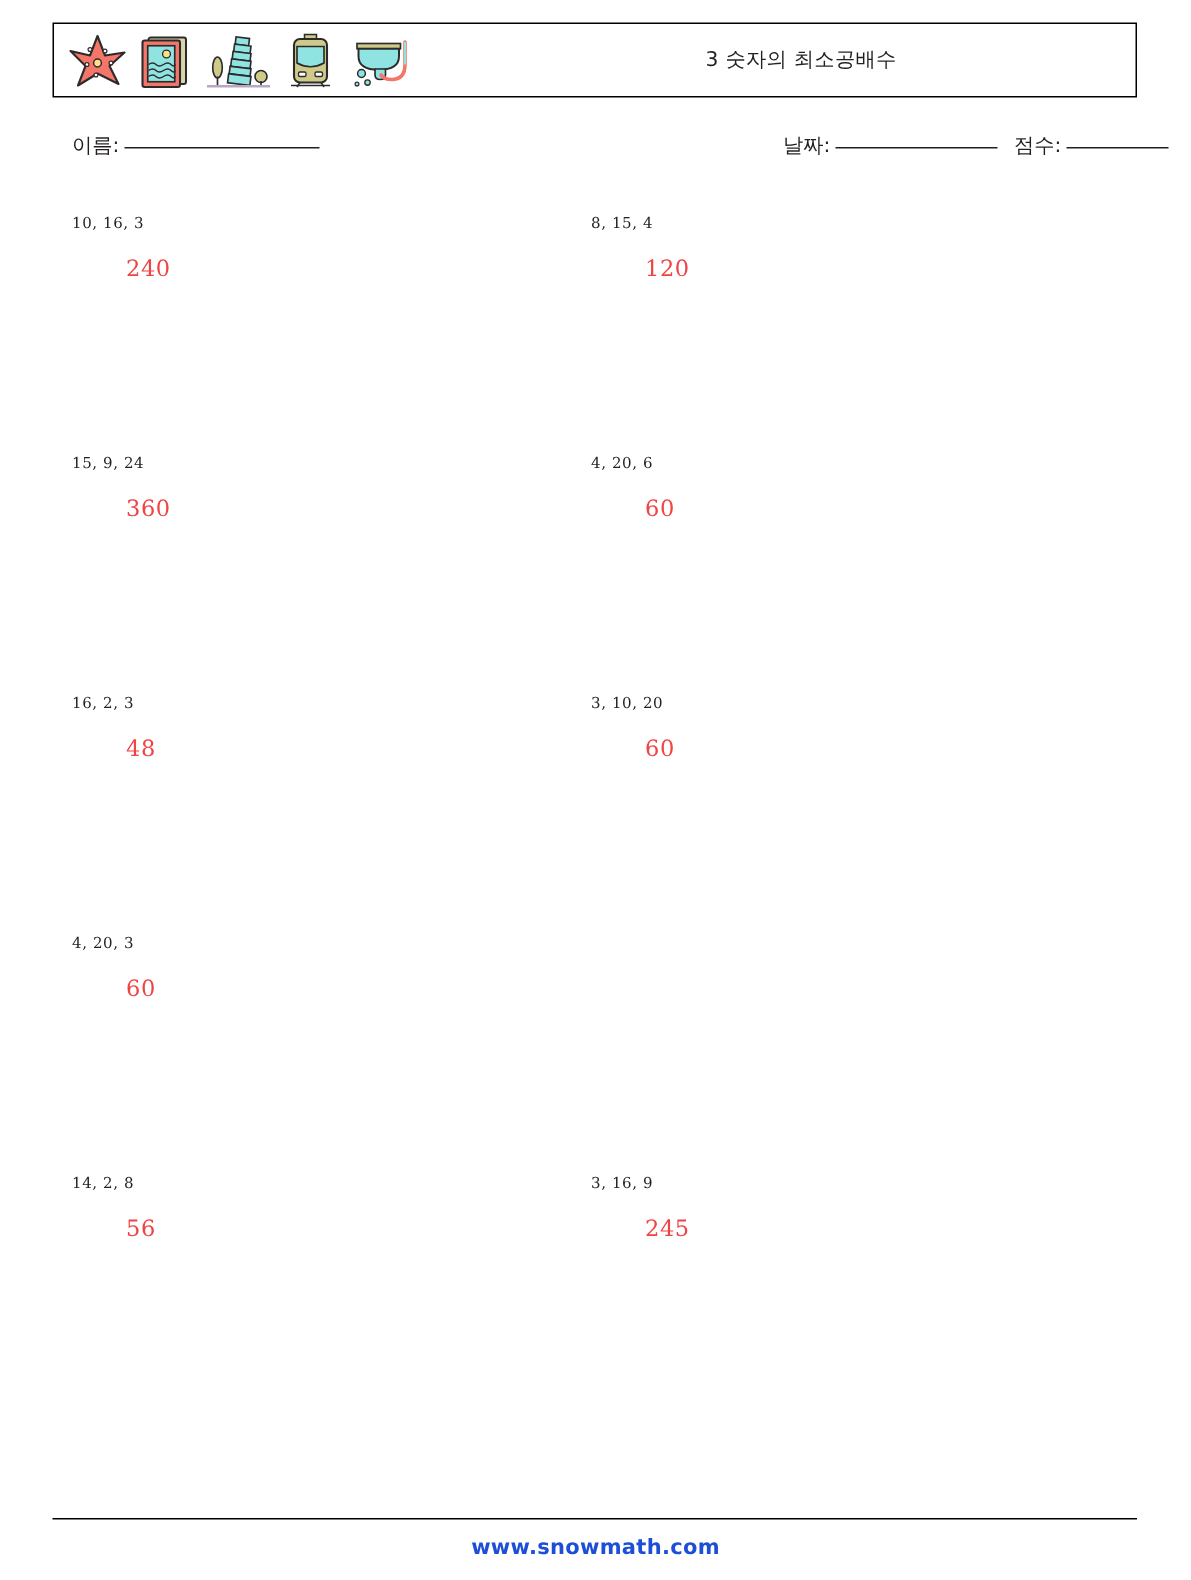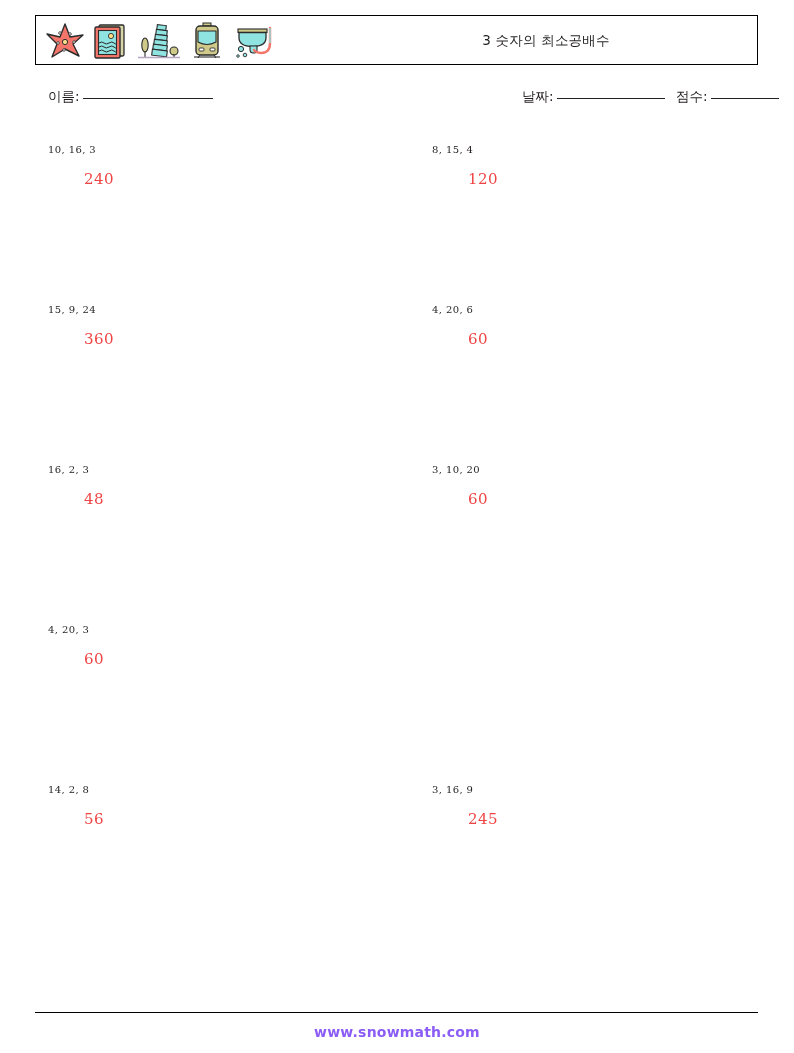--- a/index.html
+++ b/index.html
@@ -39,21 +39,21 @@
     top: 3px;
     display: flex;
     align-items: center;
     gap: 4px;
     height: 44px;
   }
   .icon-strip svg { display: block; }
 
   .worksheet-title {
     position: absolute;
-    left: 300px;
+    left: 288px;
     top: 0;
     width: 420px;
     height: 48px;
     line-height: 48px;
     text-align: center;
     font-family: "DejaVu Sans", "Liberation Sans", sans-serif;
     font-size: 13.5px;
     color: #231f20;
     letter-spacing: 0.2px;
   }
@@ -109,21 +109,21 @@
     position: relative;
     height: 160px;
   }
   .prob-cell {
     position: absolute;
     top: 0;
     width: 360px;
     height: 160px;
   }
   .prob-cell.col-left  { left: 48px; }
-  .prob-cell.col-right { left: 432px; }
+  .prob-cell.col-right { left: 394px; }
 
   .prob-question {
     font-family: "DejaVu Serif", "Liberation Serif", serif;
     font-size: 10px;
     color: #231f20;
     line-height: 20px;
     white-space: nowrap;
     letter-spacing: 0.4px;
   }
   .prob-answer {
@@ -147,21 +147,21 @@
   }
   .footer-text {
     position: absolute;
     left: 0;
     top: 1024px;
     width: 794px;
     text-align: center;
     font-family: "DejaVu Sans", "Liberation Sans", sans-serif;
     font-size: 14px;
     font-weight: bold;
-    color: #8b5cf6;
+    color: #1d4ed8;
     letter-spacing: 0.2px;
   }
 </style>
 </head>
 <body>
 
 <div class="page">
 
   <div class="header-box">
 

